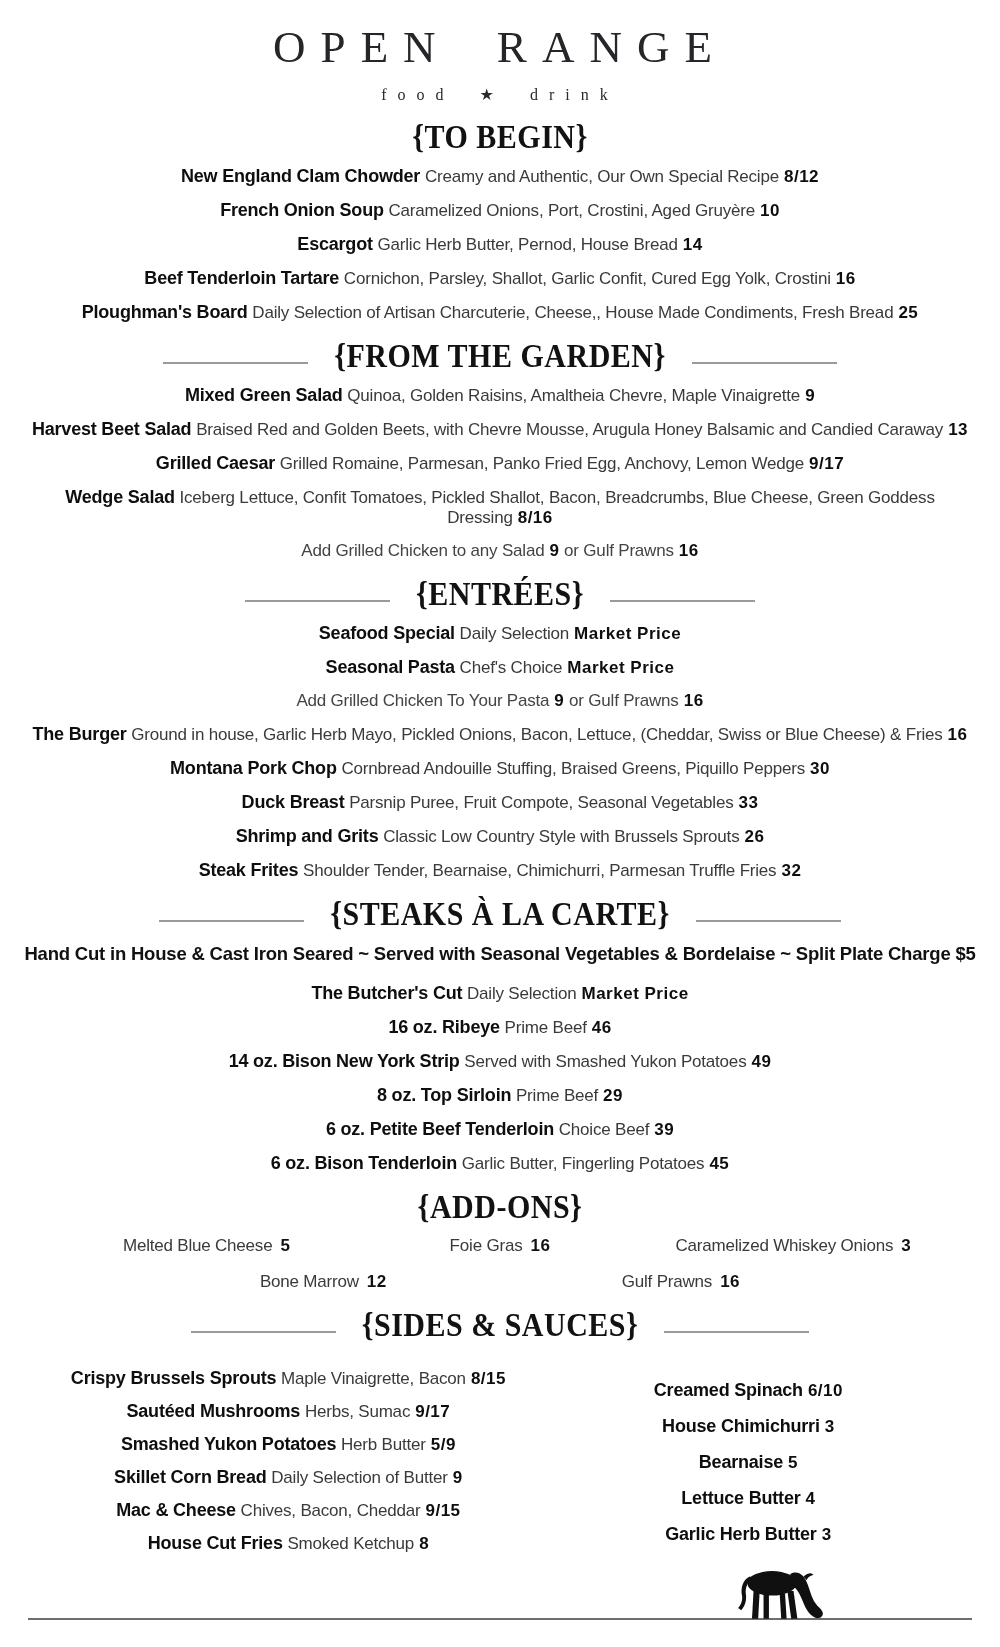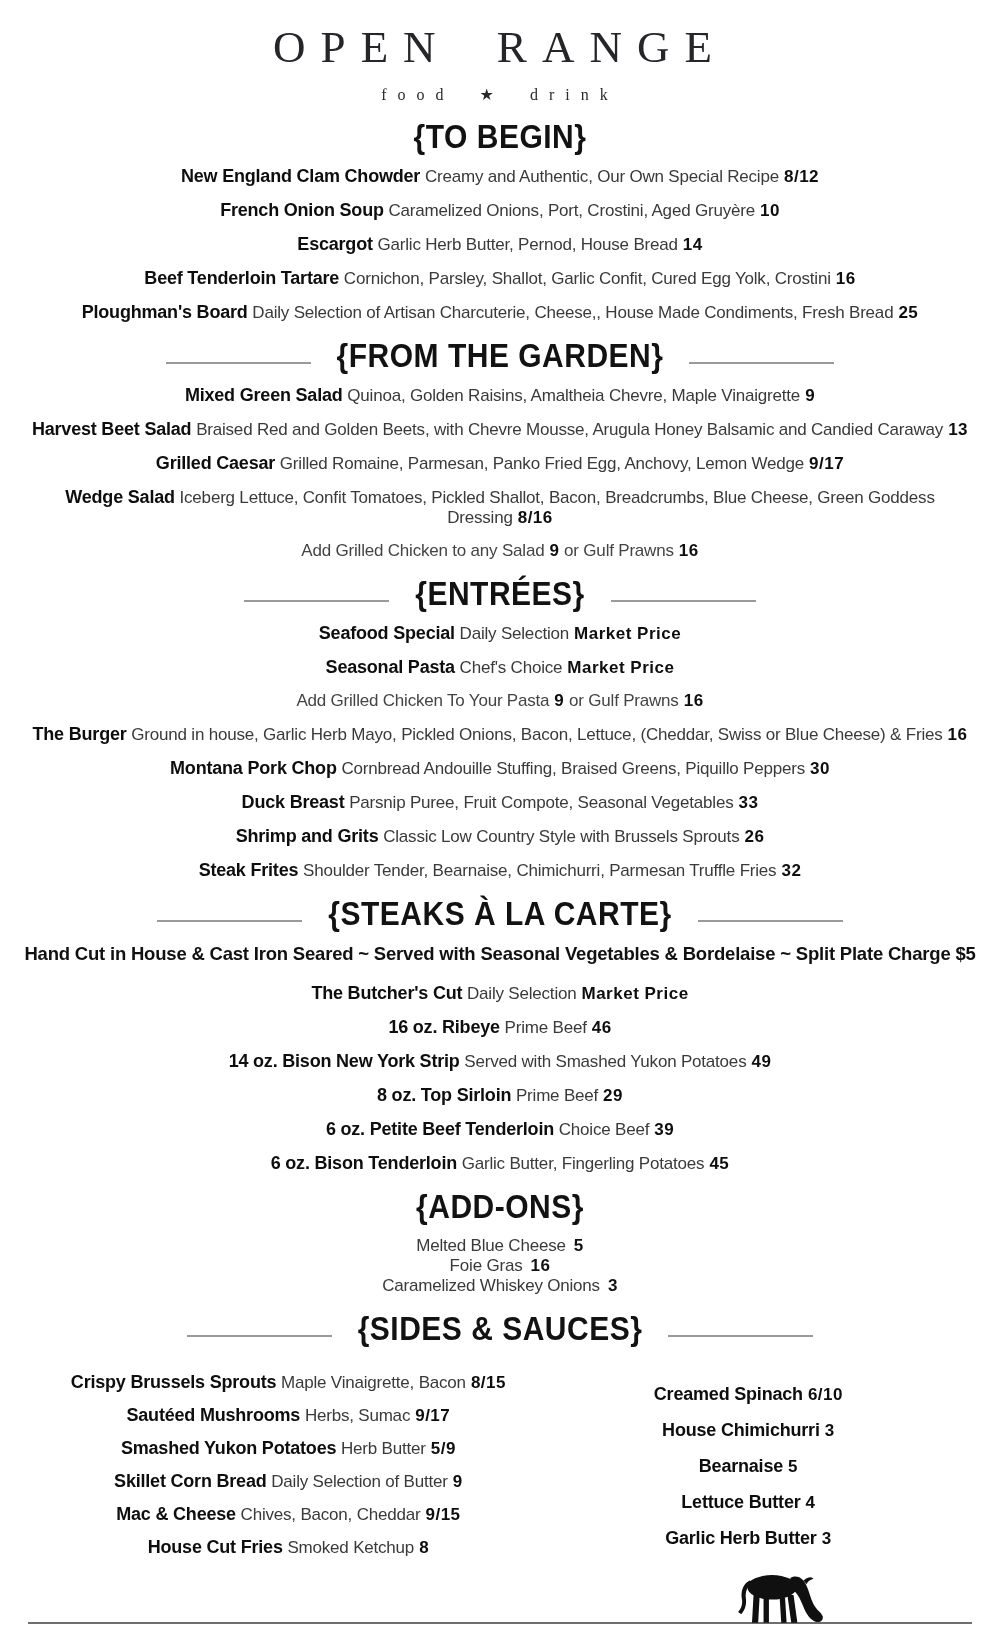--- a/index.html
+++ b/index.html
@@ -6,37 +6,37 @@
   body{font-family:"Liberation Sans",sans-serif;color:#111;}
   .page{width:1000px;min-height:1647px;margin:0 auto;box-sizing:border-box;padding:24px 0 40px;position:relative;background:#fff;}
 
   
   .logo{ text-align:center;font-family:"Liberation Serif",serif;font-size:45px;
          letter-spacing:15px;word-spacing:20px;color:#26262a;line-height:1.05;}
   .logo-sub{text-align:center;font-family:"Liberation Serif",serif;font-size:16px;
          letter-spacing:11px;word-spacing:10px;color:#2a2a2e;margin-top:14px;}
 
   
-  .sechead{display:flex;align-items:center;justify-content:center;gap:26px;margin:16px 0 12px;}
+  .sechead{display:flex;align-items:center;justify-content:center;gap:26px;margin:16px 0 12px;font-family:Liberation Serif, serif;}
   .sechead .hrule{height:2px;background:#9a9a9a;width:145px;margin-top:14px;}
   .sechead h2{font-size:30px;font-weight:700;letter-spacing:0.5px;margin:0;color:#121212;
               transform:scaleY(1.12);white-space:nowrap;}
 
   
   .items{margin-bottom:6px;}
   .item{text-align:center;margin:0 28px 13px;font-size:17px;line-height:20px;}
   .iname{font-weight:700;font-size:18px;letter-spacing:-0.2px;color:#0e0e0e;text-align:center;}
   .idesc{color:#3a3a3a;letter-spacing:-0.2px;}
   .iprice{font-weight:700;color:#0e0e0e;margin-left:5px;letter-spacing:0.5px;}
   .note .idesc{color:#444;}
 
   .intro{font-weight:700;font-size:18.5px;text-align:center;margin:4px 8px 18px;letter-spacing:-0.2px;}
 
   
-  .addons-row1{display:flex;margin:4px 60px 16px;flex-direction:column;}
+  .addons-row1{display:flex;margin:4px 60px 16px;}
   .addons-row1 .addon{flex:1;text-align:center;}
   .addons-row2{display:flex;justify-content:center;gap:235px;margin-bottom:8px;}
   .addon{font-size:17px;}
   .aname{color:#3a3a3a;letter-spacing:-0.2px;}
   .aprice{font-weight:700;margin-left:8px;letter-spacing:0.5px;}
 
   
   .sides{display:flex;margin:26px 40px 0;}
   .sides-left{width:54%;}
   .sides-right{width:46%;padding-top:12px;}
@@ -113,20 +113,24 @@
   </div>
 
   <div class="sechead">
     <h2>{ADD-ONS}</h2>
   </div>
   <div class="addons-row1">
     <div class="addon"><span class="aname">Melted Blue Cheese</span><span class="aprice">5</span></div>
     <div class="addon"><span class="aname">Foie Gras</span><span class="aprice">16</span></div>
     <div class="addon"><span class="aname">Caramelized Whiskey Onions</span><span class="aprice">3</span></div>
   </div>
+  <div class="addons-row2">
+    <div class="addon"><span class="aname">Bone Marrow</span><span class="aprice">12</span></div>
+    <div class="addon"><span class="aname">Gulf Prawns</span><span class="aprice">16</span></div>
+  </div>
 
   <div class="sechead">
     <span class="hrule"></span>
     <h2>{SIDES &amp; SAUCES}</h2>
     <span class="hrule"></span>
   </div>
   <div class="sides">
     <div class="sides-left">
       <div class="item"><span class="iname">Crispy Brussels Sprouts</span> <span class="idesc">Maple Vinaigrette, Bacon</span><span class="iprice">8/15</span></div>
       <div class="item"><span class="iname">Sautéed Mushrooms</span> <span class="idesc">Herbs, Sumac</span><span class="iprice">9/17</span></div>

